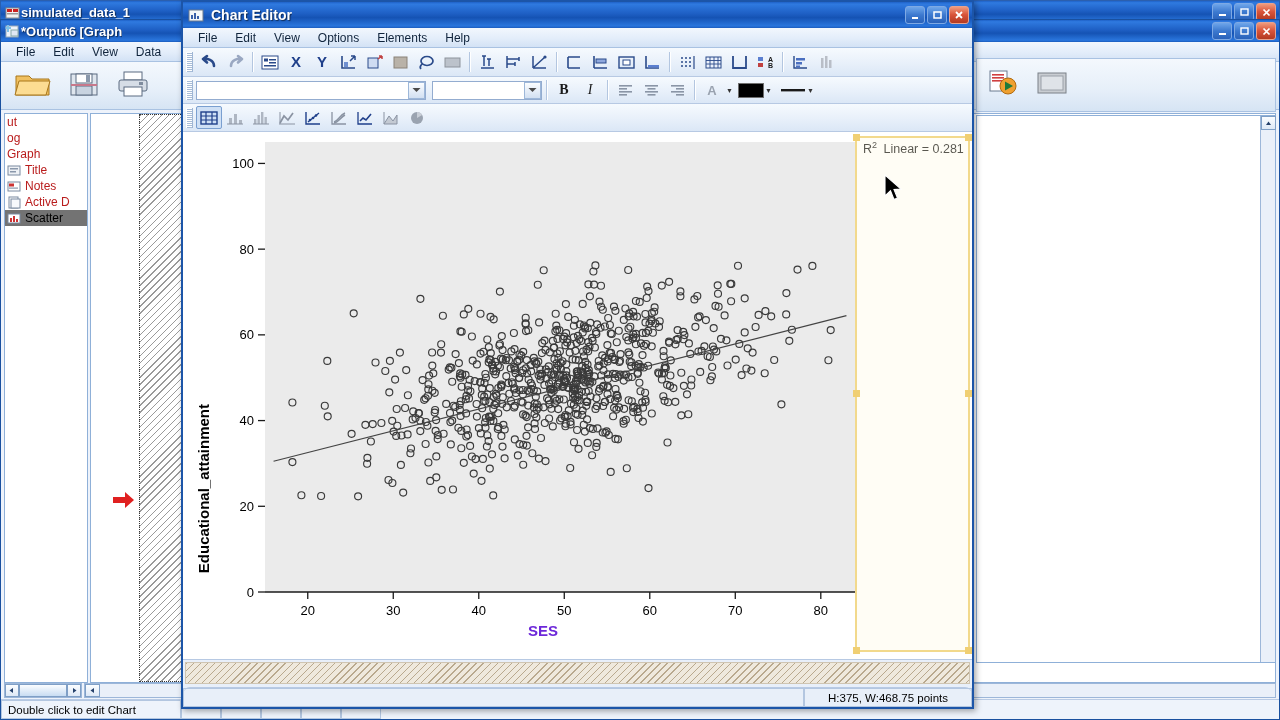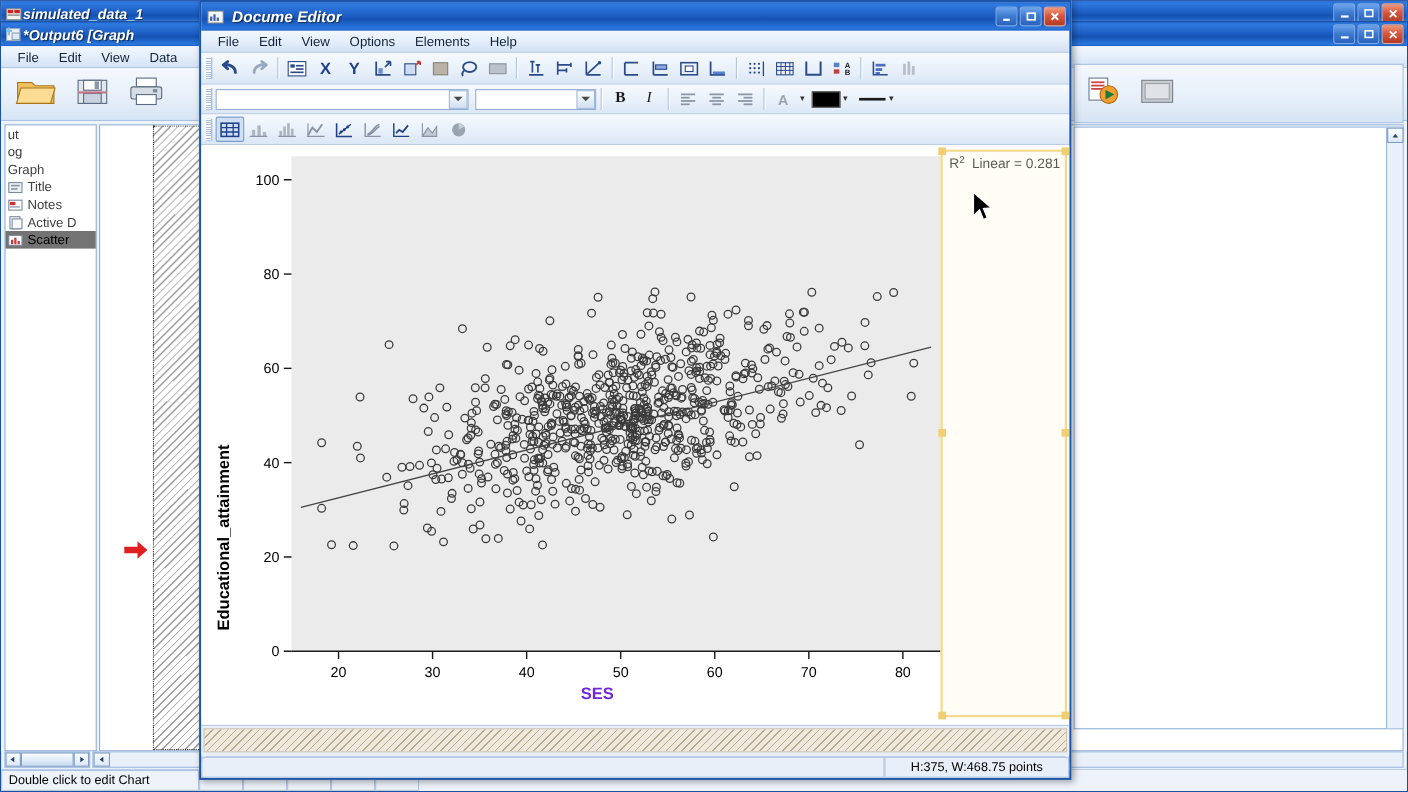--- a/index.html
+++ b/index.html
@@ -11,21 +11,21 @@
   #root { position: relative; width: 1280px; height: 720px; }
 
   
   .winbar {
     background: linear-gradient(to bottom,#1f62c8 0%,#2f7ae0 8%,#1e5fc4 45%,#1553b4 60%,#2a76dd 92%,#1b5cbd 100%);
     color: #fff; display: flex; align-items: center;
   }
   .wintitle {
     font-size: 13px; font-weight: bold; color: #fff;
     text-shadow: 1px 1px 1px rgba(0,0,0,.55);
-    white-space: nowrap; overflow: hidden; font-style: italic;
+    white-space: nowrap; overflow: hidden;
   }
   .wbtns { margin-left:auto; display:flex; gap:2px; padding-right:3px; }
   .wbtn {
     width: 20px; height: 18px; border:1px solid #7ea9e4; border-radius:3px;
     background: linear-gradient(to bottom,#6fa6ea,#3c79cf 50%,#2a62ba);
     display:flex; align-items:center; justify-content:center;
     color:#fff; font-size:10px; font-weight:bold; line-height:1;
   }
   .wbtn.close { background: linear-gradient(to bottom,#f09a7c,#d9543a 48%,#b23a22); border-color:#e8a28d; }
   .wbtn svg { display:block; }
@@ -53,21 +53,21 @@
   #bg-output .winbar { height:22px; padding-left:4px; }
   #out-toolbar {
     height:48px; background:linear-gradient(to bottom,#f4f8fd,#e6eff9 60%,#d6e4f4);
     border-bottom:1px solid #a9c2e2; display:flex; align-items:center; gap:14px; padding-left:12px;
   }
   #out-body { flex:1; display:flex; background:#eef3fb; }
   .outline-pane {
     width:84px; background:#fff; border:1px solid #8fb0d8; margin:3px 2px 0 3px;
     display:flex; flex-direction:column;
   }
-  .outline-item { font-size:12px; color:#404040; padding:1px 2px; white-space:nowrap; display:flex; align-items:center; gap:3px; }
+  .outline-item { font-size:12px; color:#b91c1c; padding:1px 2px; white-space:nowrap; display:flex; align-items:center; gap:3px; }
   .outline-item.sel { background:#737373; color:#000; }
   .oicon { width:15px; height:13px; flex:none; }
   .doc-pane {
     flex:1; background:#fff; border:1px solid #8fb0d8; margin:3px 3px 0 0;
     position:relative; overflow:hidden;
   }
   .hatch {
     position:absolute; left:48px; top:0; width:80px; height:100%;
     background-image: repeating-linear-gradient(135deg,#9a9a9a 0px,#9a9a9a 1px,#ffffff 1px,#ffffff 5px);
     border:1px dotted #333;
@@ -377,21 +377,21 @@
   </div>
 
   <div id="chart-editor">
     <div class="winbar">
       <svg width="17" height="15" viewBox="0 0 17 15">
         <rect x="1" y="2" width="14" height="11" fill="#f4f6f8" stroke="#6a7a90"></rect>
         <rect x="3" y="7" width="2" height="4" fill="#3a5fa8"></rect>
         <rect x="6" y="5" width="2" height="6" fill="#3a5fa8"></rect>
         <rect x="9" y="8" width="2" height="3" fill="#3a5fa8"></rect>
       </svg>
-      <span class="wintitle" id="ce-title">Docume Editor</span>
+      <span class="wintitle" id="ce-title">Chart Editor</span>
       <div class="wbtns">
         <div class="wbtn">
           <svg width="10" height="10" viewBox="0 0 10 10">
               <rect x="2" y="7" width="6" height="2" fill="#fff"></rect>
             </svg>
         </div>
         <div class="wbtn">
           <svg width="10" height="10" viewBox="0 0 10 10">
               <rect x="2" y="2" width="7" height="6" fill="none" stroke="#fff" stroke-width="1.5"></rect>
             </svg>

